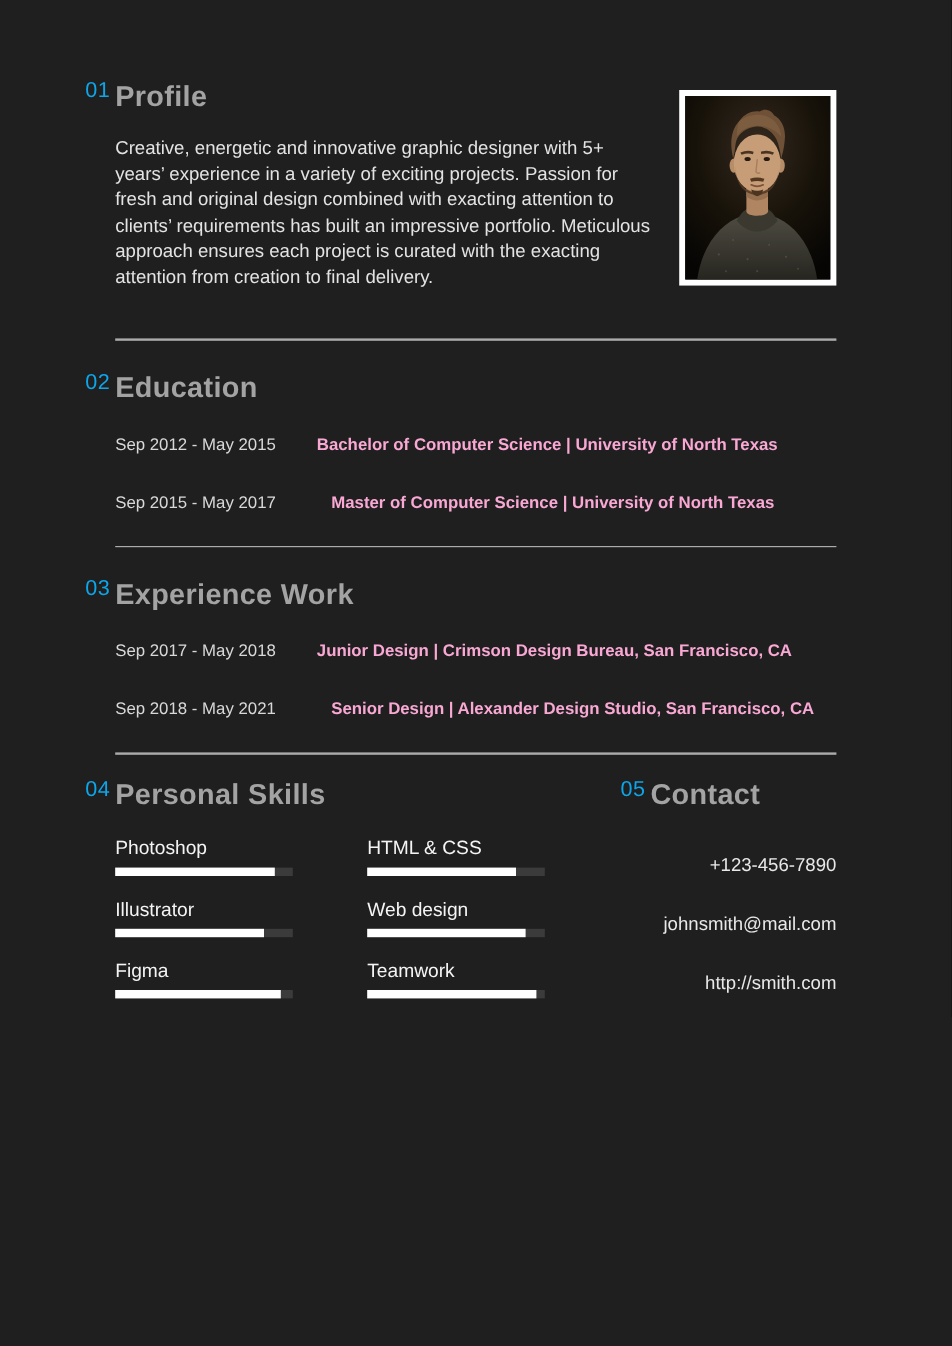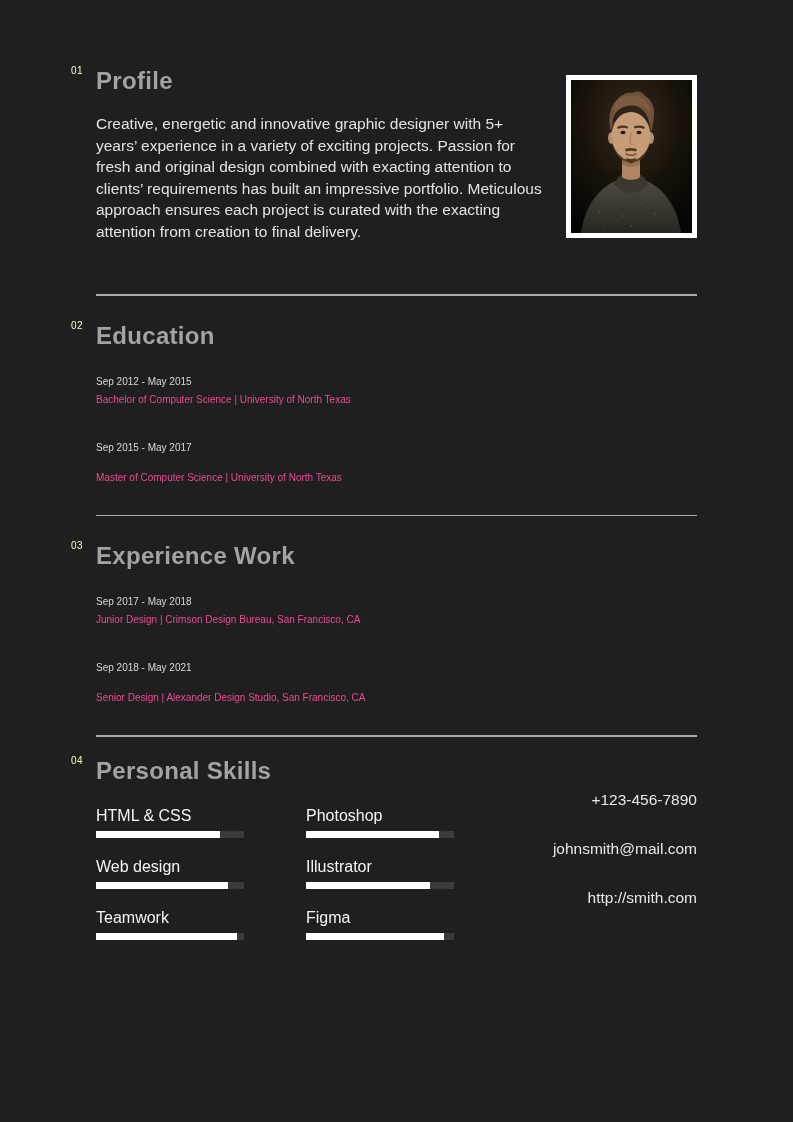--- a/index.html
+++ b/index.html
@@ -28,55 +28,55 @@
   }
   .tagline {
     position:absolute; right:0; top:96px;
     text-align:right; font-size:15px; line-height:21px; color:#efefef;
   }
 
   
   .sec-head { position:relative; height:30px; }
   .sec-num {
     position:absolute; left:-25px; top:-2px;
-    font-size:10px; color:#fef9c3; letter-spacing:0.5px;
+    font-size:18px; color:#0ea5e9; letter-spacing:0.5px;
   }
   .sec-title {
     margin:0; font-size:24px; font-weight:700; letter-spacing:0.3px; color:#a3a3a3;
   }
 
   
   .profile-row { display:flex; justify-content:space-between; margin-top:67px; }
   .profile-left { width:447px; }
   .profile-text {
-    margin:16px 0 12px 0;
+    margin:16px 0 0 0;
     font-size:15.5px; line-height:21.5px; color:#e3e3e3;
   }
   .photo-frame {
     margin-top:8px;
     width:121px; height:153px;
     border:5px solid #ffffff;
     background:#000;
     flex:none;
   }
   .photo-frame svg { display:block; }
 
   
   .divider { height:1.5px; background:#c4c4c4; border:none; opacity:0.85; }
   .divider.d1 { margin-top:40px; }
   .divider.d2 { margin-top:5px; }
   .divider.d3 { margin-top:0px; }
 
   
   .tsection { margin-top:26px; }
   .tsection .rows { margin-top:21px; }
-  .trow { display:flex; margin-bottom:30px; font-size:10px; line-height:18px;flex-direction:column; }
+  .trow { display:flex; margin-bottom:30px; font-size:14px; line-height:18px; }
   .trow:last-child { margin-bottom:28px;gap:12px; }
   .trow .period { width:168px; flex:none; color:#d8d8d8; }
-  .trow .desc { font-weight:400; color:#ec4899; }
+  .trow .desc { font-weight:700; color:#f9a8d4; }
 
   
   .bottom { display:flex; margin-top:20px; }
   .skills-block { width:412px; }
   .skills-grid { display:flex; gap:62px; margin-top:20px; }
   .skills-col { width:148px; }
   .skill { margin-bottom:20px; }
   .skill-label { font-size:16px; line-height:18px; color:#f4f4f4; }
   .skill-bar { margin-top:6px; height:7px; background:#3b3b3b; }
   .skill-fill { height:100%; background:#ffffff; }
@@ -187,62 +187,66 @@
 
   <div class="bottom">
     <div class="skills-block">
       <div class="sec-head">
         <span class="sec-num">04</span>
         <h2 class="sec-title">Personal Skills</h2>
       </div>
       <div class="skills-grid">
         <div class="skills-col">
           <div class="skill">
-            <div class="skill-label">HTML &amp; CSS</div>
+            <div class="skill-label">Photoshop</div>
+            <div class="skill-bar">
+                <div class="skill-fill" style="width: 90%;"></div>
+              </div>
+          </div>
+          <div class="skill">
+            <div class="skill-label">Illustrator</div>
             <div class="skill-bar">
                 <div class="skill-fill" style="width: 84%;"></div>
               </div>
           </div>
           <div class="skill">
-            <div class="skill-label">Web design</div>
-            <div class="skill-bar">
-                <div class="skill-fill" style="width: 89%;"></div>
-              </div>
-          </div>
-          <div class="skill">
-            <div class="skill-label">Teamwork</div>
-            <div class="skill-bar">
-                <div class="skill-fill" style="width: 95%;"></div>
+            <div class="skill-label">Figma</div>
+            <div class="skill-bar">
+                <div class="skill-fill" style="width: 93%;"></div>
               </div>
           </div>
         </div>
         <div class="skills-col">
           <div class="skill">
-            <div class="skill-label">Photoshop</div>
-            <div class="skill-bar">
-                <div class="skill-fill" style="width: 90%;"></div>
-              </div>
-          </div>
-          <div class="skill">
-            <div class="skill-label">Illustrator</div>
+            <div class="skill-label">HTML &amp; CSS</div>
             <div class="skill-bar">
                 <div class="skill-fill" style="width: 84%;"></div>
               </div>
           </div>
           <div class="skill">
-            <div class="skill-label">Figma</div>
-            <div class="skill-bar">
-                <div class="skill-fill" style="width: 93%;"></div>
+            <div class="skill-label">Web design</div>
+            <div class="skill-bar">
+                <div class="skill-fill" style="width: 89%;"></div>
+              </div>
+          </div>
+          <div class="skill">
+            <div class="skill-label">Teamwork</div>
+            <div class="skill-bar">
+                <div class="skill-fill" style="width: 95%;"></div>
               </div>
           </div>
         </div>
       </div>
     </div>
 
     <div class="contact-block">
+      <div class="sec-head">
+        <span class="sec-num">05</span>
+        <h2 class="sec-title">Contact</h2>
+      </div>
       <div class="contact-items">
         <div class="contact-item">+123-456-7890</div>
         <div class="contact-item">johnsmith@mail.com</div>
         <div class="contact-item">http://smith.com</div>
       </div>
     </div>
   </div>
 
 </div>
 

